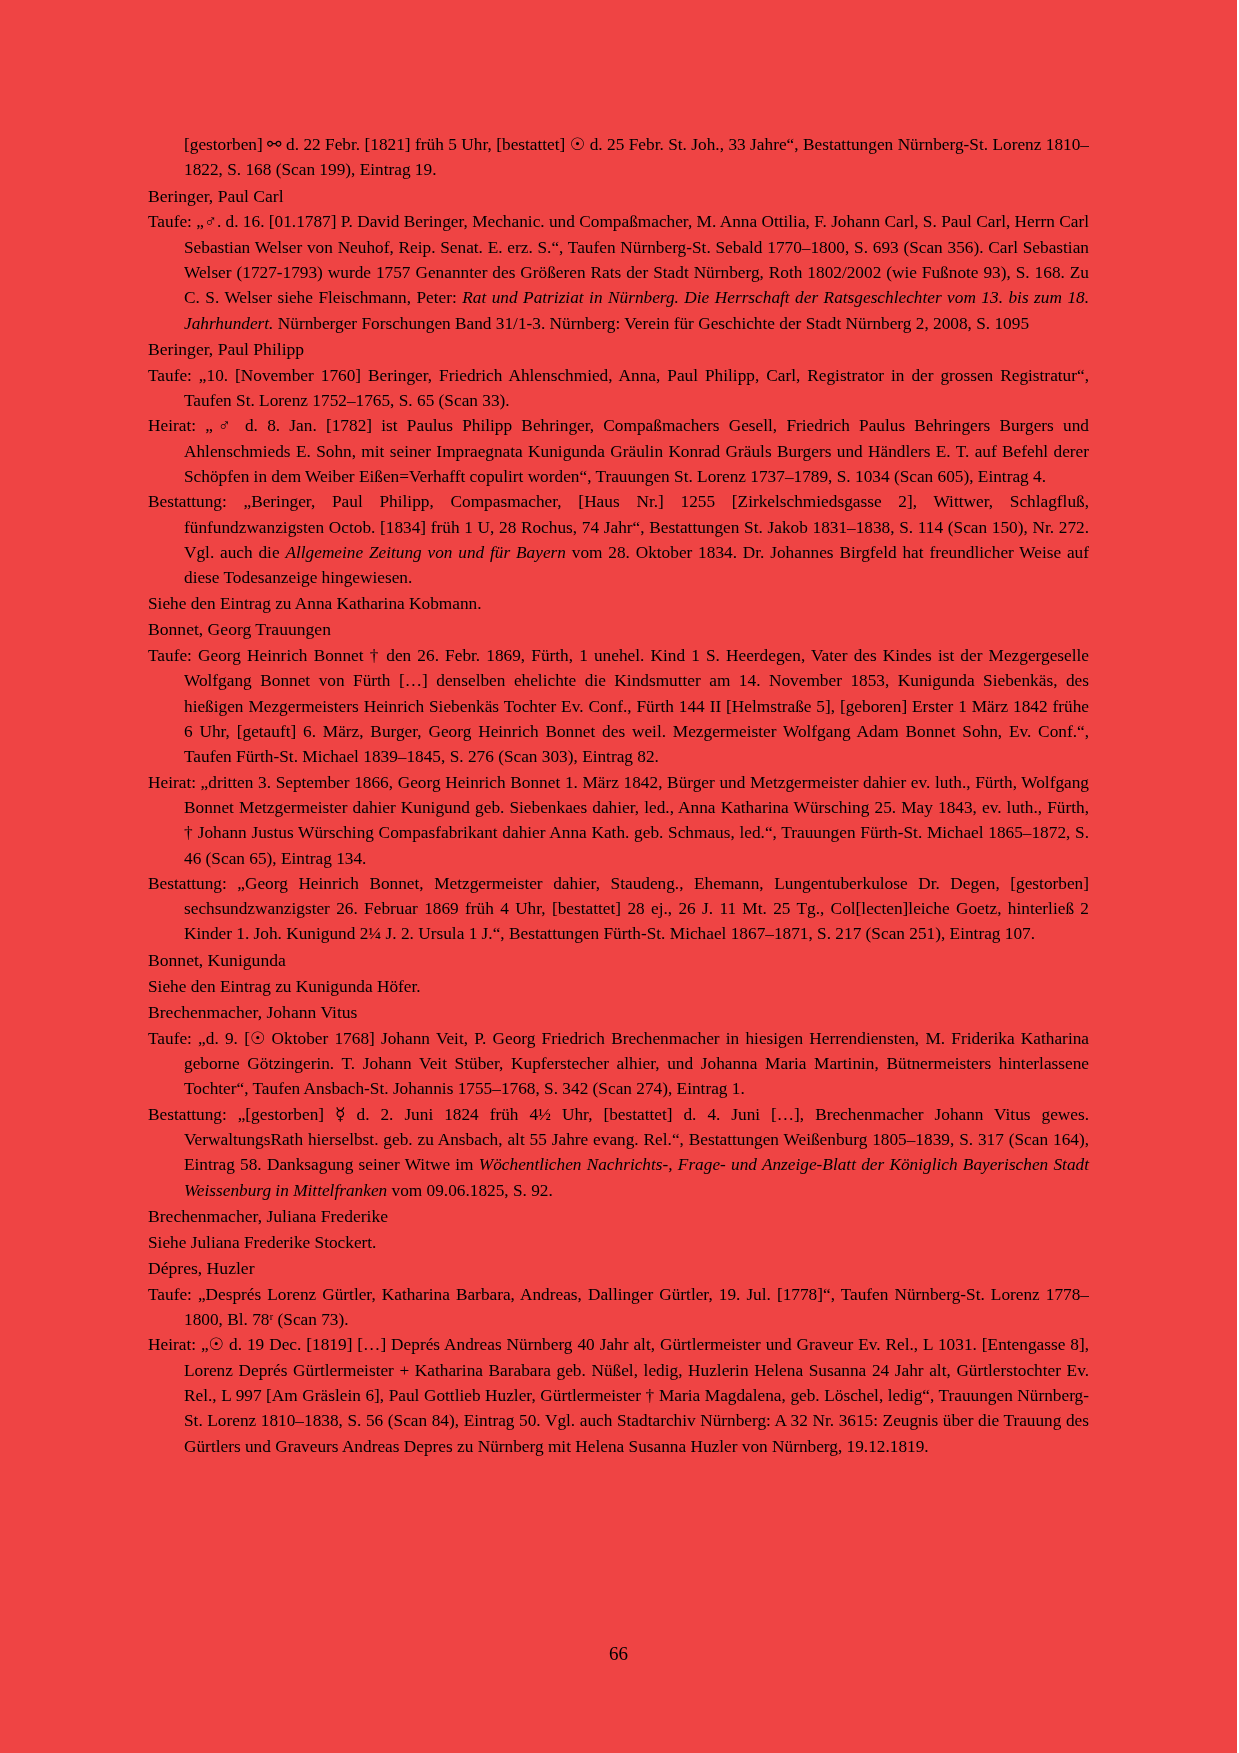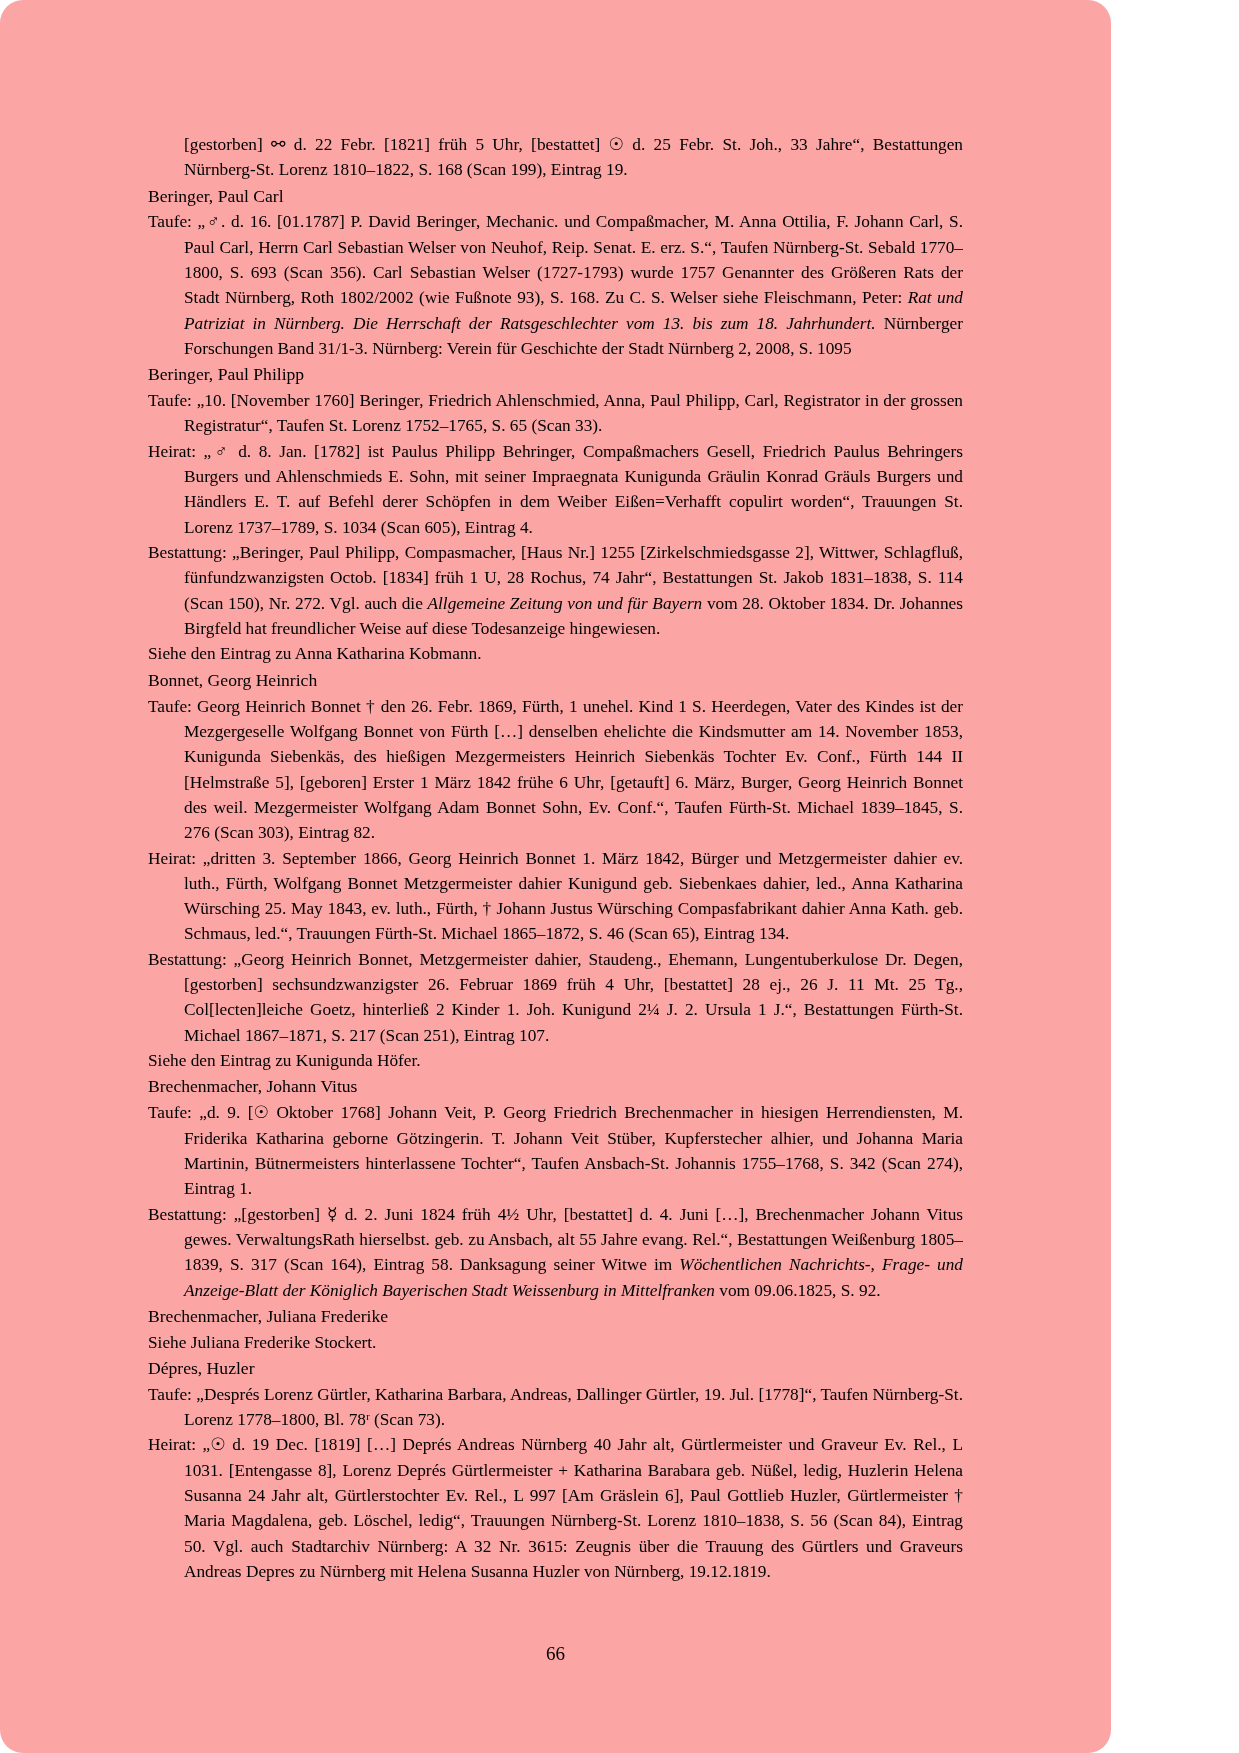--- a/index.html
+++ b/index.html
@@ -1,29 +1,28 @@
 <!DOCTYPE html>
 <html><head>
 <meta charset="utf-8">
 <style>
   html, body {
     margin: 0;
     padding: 0;
     background: #ffffff;
   }
   .page {
-    width: 1111px;
+    width: 1237px;
     height: 1753px;
     position: relative;
-    background: #fca5a5;
+    background: #ef4444;
     font-family: "Liberation Serif", serif;
     color: #000000;
     box-sizing: border-box;
     padding: 132px 148px 0 148px;
-    border-radius: 23px;
   }
   .body-text {
     font-size: 17.3px;
     line-height: 1.465;
     text-align: justify;
   }
   .entry-head {
     font-weight: normal;
     font-size: 17.6px;
     line-height: 1.465;
@@ -63,24 +62,25 @@
 <div class="page">
   <div class="body-text" id="content">
       <div class="para hang2">[gestorben] ⚯ d. 22 Febr. [1821] früh 5 Uhr, [bestattet] ☉ d. 25 Febr. St. Joh., 33 Jahre“, Bestattungen Nürnberg-St. Lorenz 1810–1822, S. 168 (Scan 199), Eintrag 19.</div>
       <div class="entry-head">Beringer, Paul Carl</div>
       <div class="para hang"><span>Taufe: „♂. d. 16. [01.1787] P. David Beringer, Mechanic. und Compaßmacher, M. Anna Ottilia, F. Johann Carl, S. Paul Carl, Herrn Carl Sebastian Welser von Neuhof, Reip. Senat. E. erz. S.“, Taufen Nürnberg-St. Sebald 1770–1800, S. 693 (Scan 356). Carl Sebastian Welser (1727-1793) wurde 1757 Genannter des Größeren Rats der Stadt Nürnberg, Roth 1802/2002 (wie Fußnote 93), S. 168. Zu C. S. Welser siehe Fleischmann, Peter: </span><span class="it">Rat und Patriziat in Nürnberg. Die Herrschaft der Ratsgeschlechter vom 13. bis zum 18. Jahrhundert.</span><span> Nürnberger Forschungen Band 31/1-3. Nürnberg: Verein für Geschichte der Stadt Nürnberg 2, 2008, S. 1095</span></div>
       <div class="entry-head">Beringer, Paul Philipp</div>
       <div class="para hang">Taufe: „10. [November 1760] Beringer, Friedrich Ahlenschmied, Anna, Paul Philipp, Carl, Registrator in der grossen Registratur“, Taufen St. Lorenz 1752–1765, S. 65 (Scan 33).</div>
       <div class="para hang">Heirat: „♂ d. 8. Jan. [1782] ist Paulus Philipp Behringer, Compaßmachers Gesell, Friedrich Paulus Behringers Burgers und Ahlenschmieds E. Sohn, mit seiner Impraegnata Kunigunda Gräulin Konrad Gräuls Burgers und Händlers E. T. auf Befehl derer Schöpfen in dem Weiber Eißen=Verhafft copulirt worden“, Trauungen St. Lorenz 1737–1789, S. 1034 (Scan 605), Eintrag 4.</div>
       <div class="para hang"><span>Bestattung: „Beringer, Paul Philipp, Compasmacher, [Haus Nr.] 1255 [Zirkelschmiedsgasse 2], Wittwer, Schlagfluß, fünfundzwanzigsten Octob. [1834] früh 1 U, 28 Rochus, 74 Jahr“, Bestattungen St. Jakob 1831–1838, S. 114 (Scan 150), Nr. 272. Vgl. auch die </span><span class="it">Allgemeine Zeitung von und für Bayern</span><span> vom 28. Oktober 1834. Dr. Johannes Birgfeld hat freundlicher Weise auf diese Todesanzeige hingewiesen.</span></div>
       <div class="para noindent">Siehe den Eintrag zu Anna Katharina Kobmann.</div>
-      <div class="entry-head">Bonnet, Georg Heinrich</div>
+      <div class="entry-head">Bonnet, Georg Trauungen</div>
       <div class="para hang">Taufe: Georg Heinrich Bonnet † den 26. Febr. 1869, Fürth, 1 unehel. Kind 1 S. Heerdegen, Vater des Kindes ist der Mezgergeselle Wolfgang Bonnet von Fürth […] denselben ehelichte die Kindsmutter am 14. November 1853, Kunigunda Siebenkäs, des hießigen Mezgermeisters Heinrich Siebenkäs Tochter Ev. Conf., Fürth 144 II [Helmstraße 5], [geboren] Erster 1 März 1842 frühe 6 Uhr, [getauft] 6. März, Burger, Georg Heinrich Bonnet des weil. Mezgermeister Wolfgang Adam Bonnet Sohn, Ev. Conf.“, Taufen Fürth-St. Michael 1839–1845, S. 276 (Scan 303), Eintrag 82.</div>
       <div class="para hang">Heirat: „dritten 3. September 1866, Georg Heinrich Bonnet 1. März 1842, Bürger und Metzgermeister dahier ev. luth., Fürth, Wolfgang Bonnet Metzgermeister dahier Kunigund geb. Siebenkaes dahier, led., Anna Katharina Würsching 25. May 1843, ev. luth., Fürth, † Johann Justus Würsching Compasfabrikant dahier Anna Kath. geb. Schmaus, led.“, Trauungen Fürth-St. Michael 1865–1872, S. 46 (Scan 65), Eintrag 134.</div>
       <div class="para hang">Bestattung: „Georg Heinrich Bonnet, Metzgermeister dahier, Staudeng., Ehemann, Lungentuberkulose Dr. Degen, [gestorben] sechsundzwanzigster 26. Februar 1869 früh 4 Uhr, [bestattet] 28 ej., 26 J. 11 Mt. 25 Tg., Col[lecten]leiche Goetz, hinterließ 2 Kinder 1. Joh. Kunigund 2¼ J. 2. Ursula 1 J.“, Bestattungen Fürth-St. Michael 1867–1871, S. 217 (Scan 251), Eintrag 107.</div>
+      <div class="entry-head">Bonnet, Kunigunda</div>
       <div class="para noindent">Siehe den Eintrag zu Kunigunda Höfer.</div>
       <div class="entry-head">Brechenmacher, Johann Vitus</div>
       <div class="para hang">Taufe: „d. 9. [☉ Oktober 1768] Johann Veit, P. Georg Friedrich Brechenmacher in hiesigen Herrendiensten, M. Friderika Katharina geborne Götzingerin. T. Johann Veit Stüber, Kupferstecher alhier, und Johanna Maria Martinin, Bütnermeisters hinterlassene Tochter“, Taufen Ansbach-St. Johannis 1755–1768, S. 342 (Scan 274), Eintrag 1.</div>
       <div class="para hang"><span>Bestattung: „[gestorben] ☿ d. 2. Juni 1824 früh 4½ Uhr, [bestattet] d. 4. Juni […], Brechenmacher Johann Vitus gewes. VerwaltungsRath hierselbst. geb. zu Ansbach, alt 55 Jahre evang. Rel.“, Bestattungen Weißenburg 1805–1839, S. 317 (Scan 164), Eintrag 58. Danksagung seiner Witwe im </span><span class="it">Wöchentlichen Nachrichts-, Frage- und Anzeige-Blatt der Königlich Bayerischen Stadt Weissenburg in Mittelfranken</span><span> vom 09.06.1825, S. 92.</span></div>
       <div class="entry-head">Brechenmacher, Juliana Frederike</div>
       <div class="para noindent">Siehe Juliana Frederike Stockert.</div>
       <div class="entry-head">Dépres, Huzler</div>
       <div class="para hang">Taufe: „Després Lorenz Gürtler, Katharina Barbara, Andreas, Dallinger Gürtler, 19. Jul. [1778]“, Taufen Nürnberg-St. Lorenz 1778–1800, Bl. 78ʳ (Scan 73).</div>
       <div class="para hang">Heirat: „☉ d. 19 Dec. [1819] […] Deprés Andreas Nürnberg 40 Jahr alt, Gürtlermeister und Graveur Ev. Rel., L 1031. [Entengasse 8], Lorenz Deprés Gürtlermeister + Katharina Barabara geb. Nüßel, ledig, Huzlerin Helena Susanna 24 Jahr alt, Gürtlerstochter Ev. Rel., L 997 [Am Gräslein 6], Paul Gottlieb Huzler, Gürtlermeister † Maria Magdalena, geb. Löschel, ledig“, Trauungen Nürnberg-St. Lorenz 1810–1838, S. 56 (Scan 84), Eintrag 50. Vgl. auch Stadtarchiv Nürnberg: A 32 Nr. 3615: Zeugnis über die Trauung des Gürtlers und Graveurs Andreas Depres zu Nürnberg mit Helena Susanna Huzler von Nürnberg, 19.12.1819.</div>
     </div>

